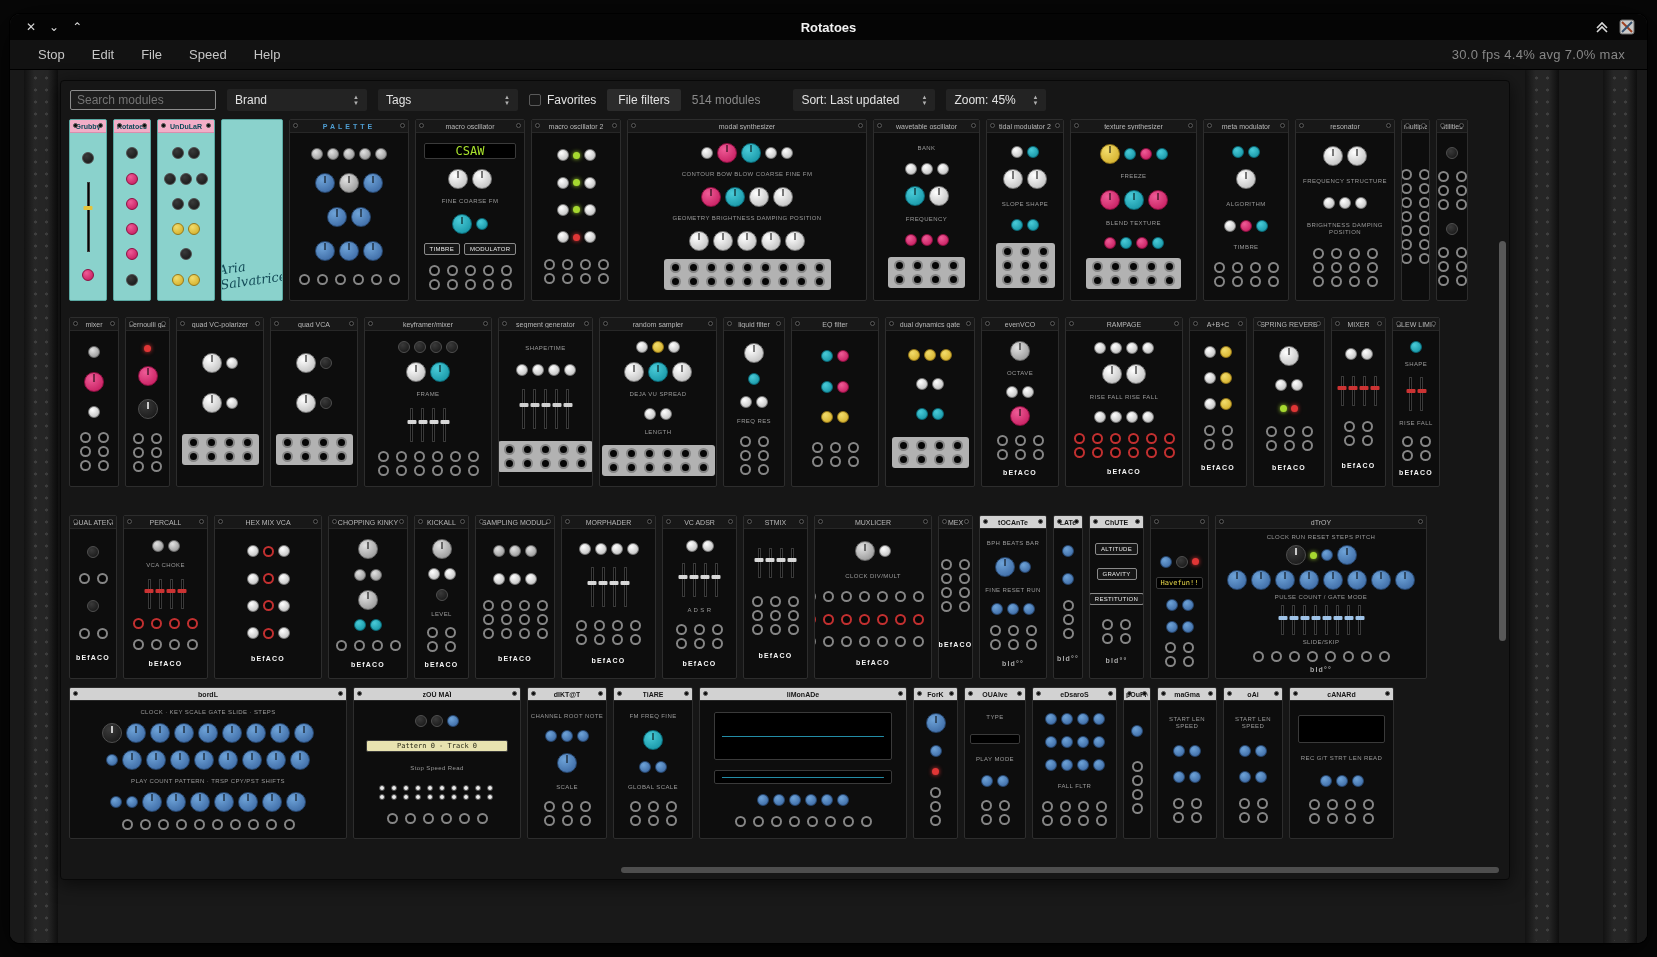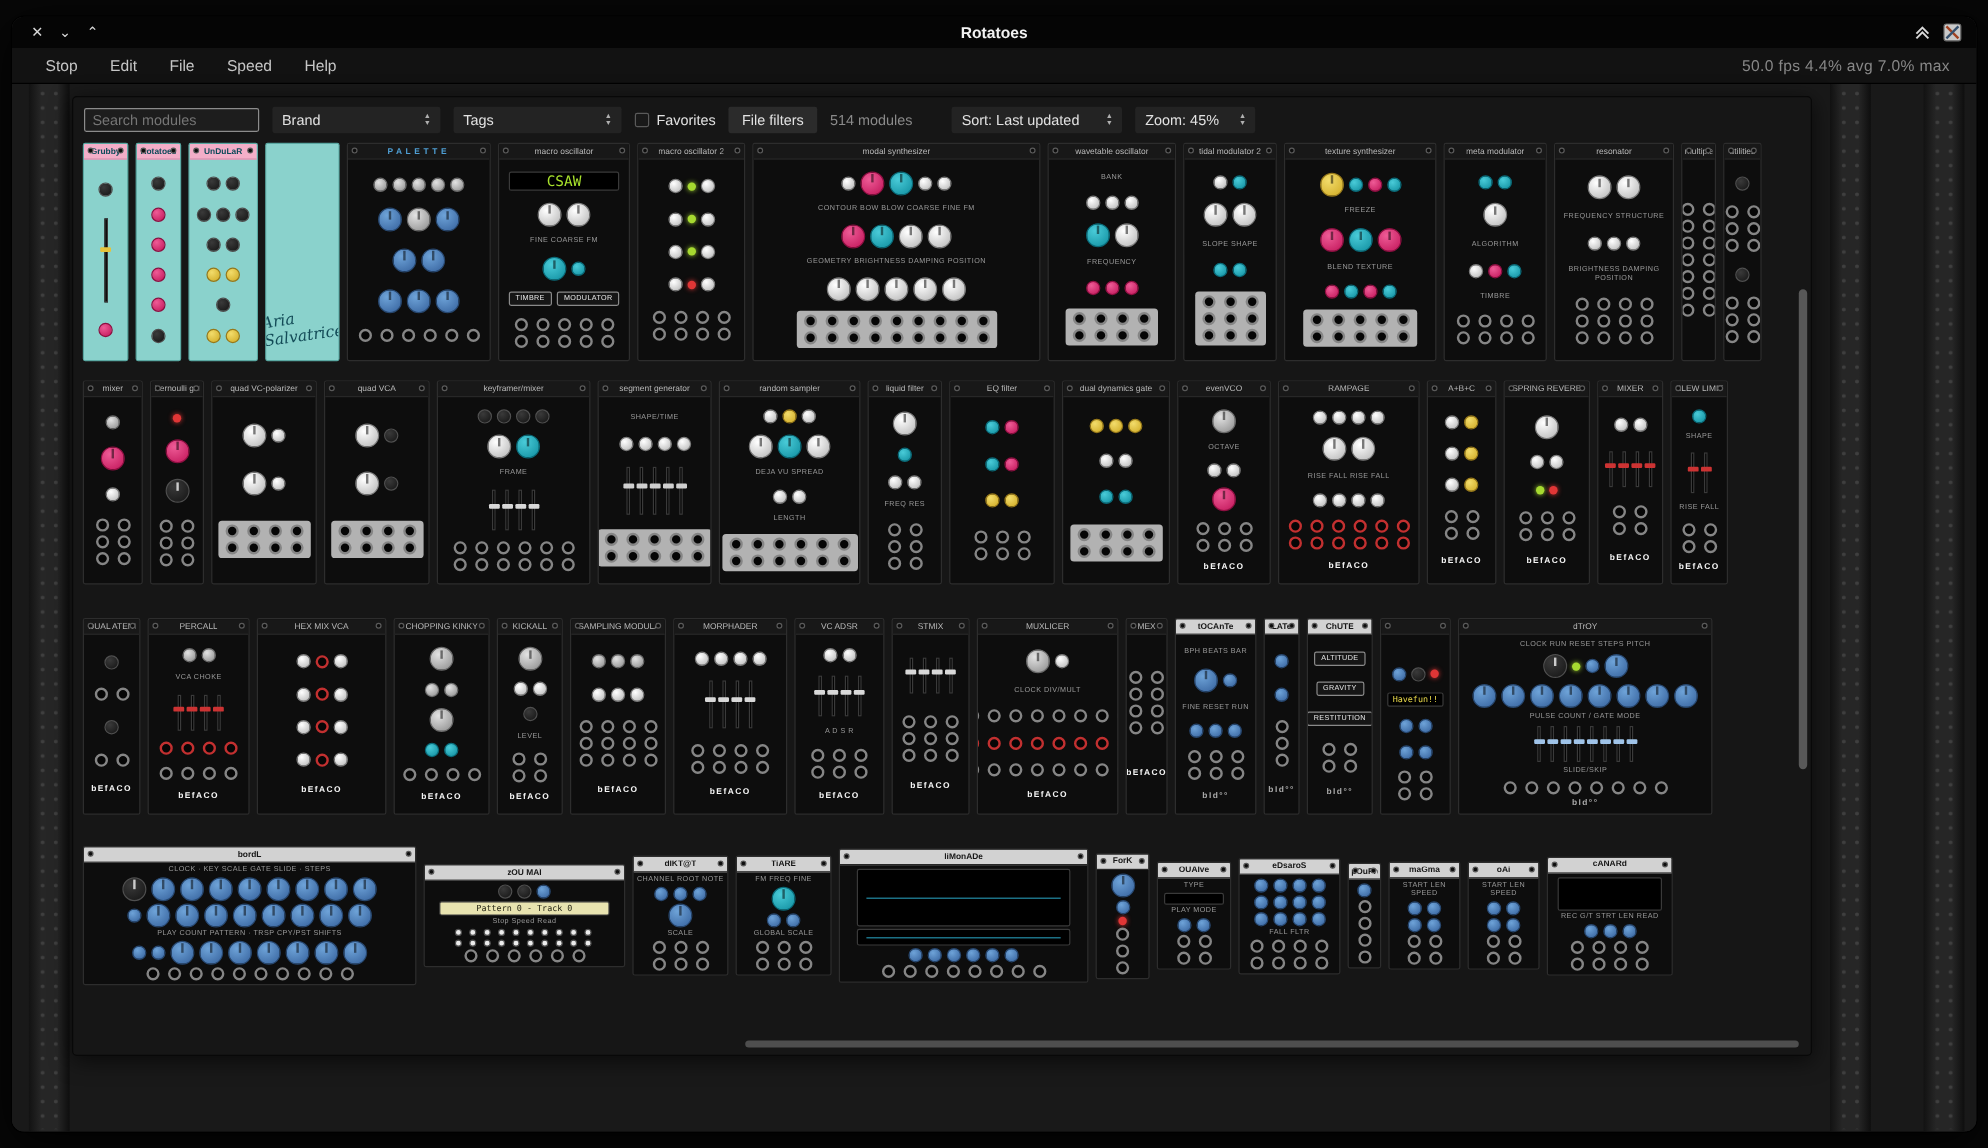--- a/index.html
+++ b/index.html
@@ -34,21 +34,21 @@
   .dd { height:22px; background:#232323; border-radius:2px; display:flex; align-items:center; justify-content:space-between; padding:0 8px; gap:8px; cursor:default; }
   .dd-brand { width:140px; } .dd-tags { width:140px; } .dd-sort { width:142px; } .dd-zoom { width:100px; }
   .arrows { display:flex; flex-direction:column; font-size:6px; color:#b0b0b0; line-height:6px; }
   .chk { width:12px; height:12px; background:#191919; border:1px solid #5a5a5a; border-radius:2px; display:inline-block; }
   .fav { display:flex; align-items:center; gap:6px; }
   .btn { height:22px; background:#2b2b2b; border-radius:2px; display:flex; align-items:center; padding:0 11px; cursor:default; }
   .count { color:#8a8a8a; }
   
   .mrow { position:absolute; left:8px; display:flex; gap:6px; align-items:stretch; }
   .r1 { top:38px;  height:182px; } .r2 { top:236px; height:170px; }
-  .r3 { top:434px; height:164px; } .r4 { top:606px; height:152px;align-items:center; }
+  .r3 { top:434px; height:164px; } .r4 { top:606px; height:152px; }
   .module { display:flex; flex-direction:column; background:#0d0d0d; border:1px solid #2d2d2d; border-radius:2px; overflow:hidden; flex:0 0 auto; }
   .mod-hdr { flex:0 0 13px; display:flex; align-items:center; justify-content:center; position:relative;
              background:#181818; border-bottom:1px solid #272727; }
   .mod-hdr .screw { width:5px; height:5px; border-radius:50%; background:#0d0d0d; border:1px solid #5a5a5a; position:absolute; top:3px; }
   .screw.sl { left:3px; } .screw.sr { right:3px; }
   .mod-title { font-size:7px; color:#b8b8b8; white-space:nowrap; overflow:hidden; max-width:85%; }
   .h-light { background:#d2d2d2; } .h-light .mod-title { color:#161616; font-weight:bold; }
   .h-pink { background:#f3aec8; border-bottom:1px solid #d98fae; } .h-pink .mod-title { color:#0d4a5a; font-weight:bold; }
   .h-pal .mod-title { color:#4f9fd4; letter-spacing:3px; font-weight:bold; }
   .mod-body { flex:1; display:flex; flex-direction:column; justify-content:space-evenly; align-items:center; padding:3px 2px; gap:2px; overflow:hidden; }
@@ -126,21 +126,21 @@
       </span>
     </div>
   </div>
 
   <div class="menubar">
     <span class="mi">Stop</span>
     <span class="mi">Edit</span>
     <span class="mi">File</span>
     <span class="mi">Speed</span>
     <span class="mi">Help</span>
-    <span class="stats">50.0 fps  4.4% avg  7.0% max</span>
+    <span class="stats">30.0 fps  4.4% avg  7.0% max</span>
   </div>
 
   <div class="rack">
     <div class="rail rl"></div>
     <div class="rail rm"></div>
     <div class="rail rr"></div>
 
     <div class="browser">
       <div class="filterbar">
         <input class="search" placeholder="Search modules" style="">

